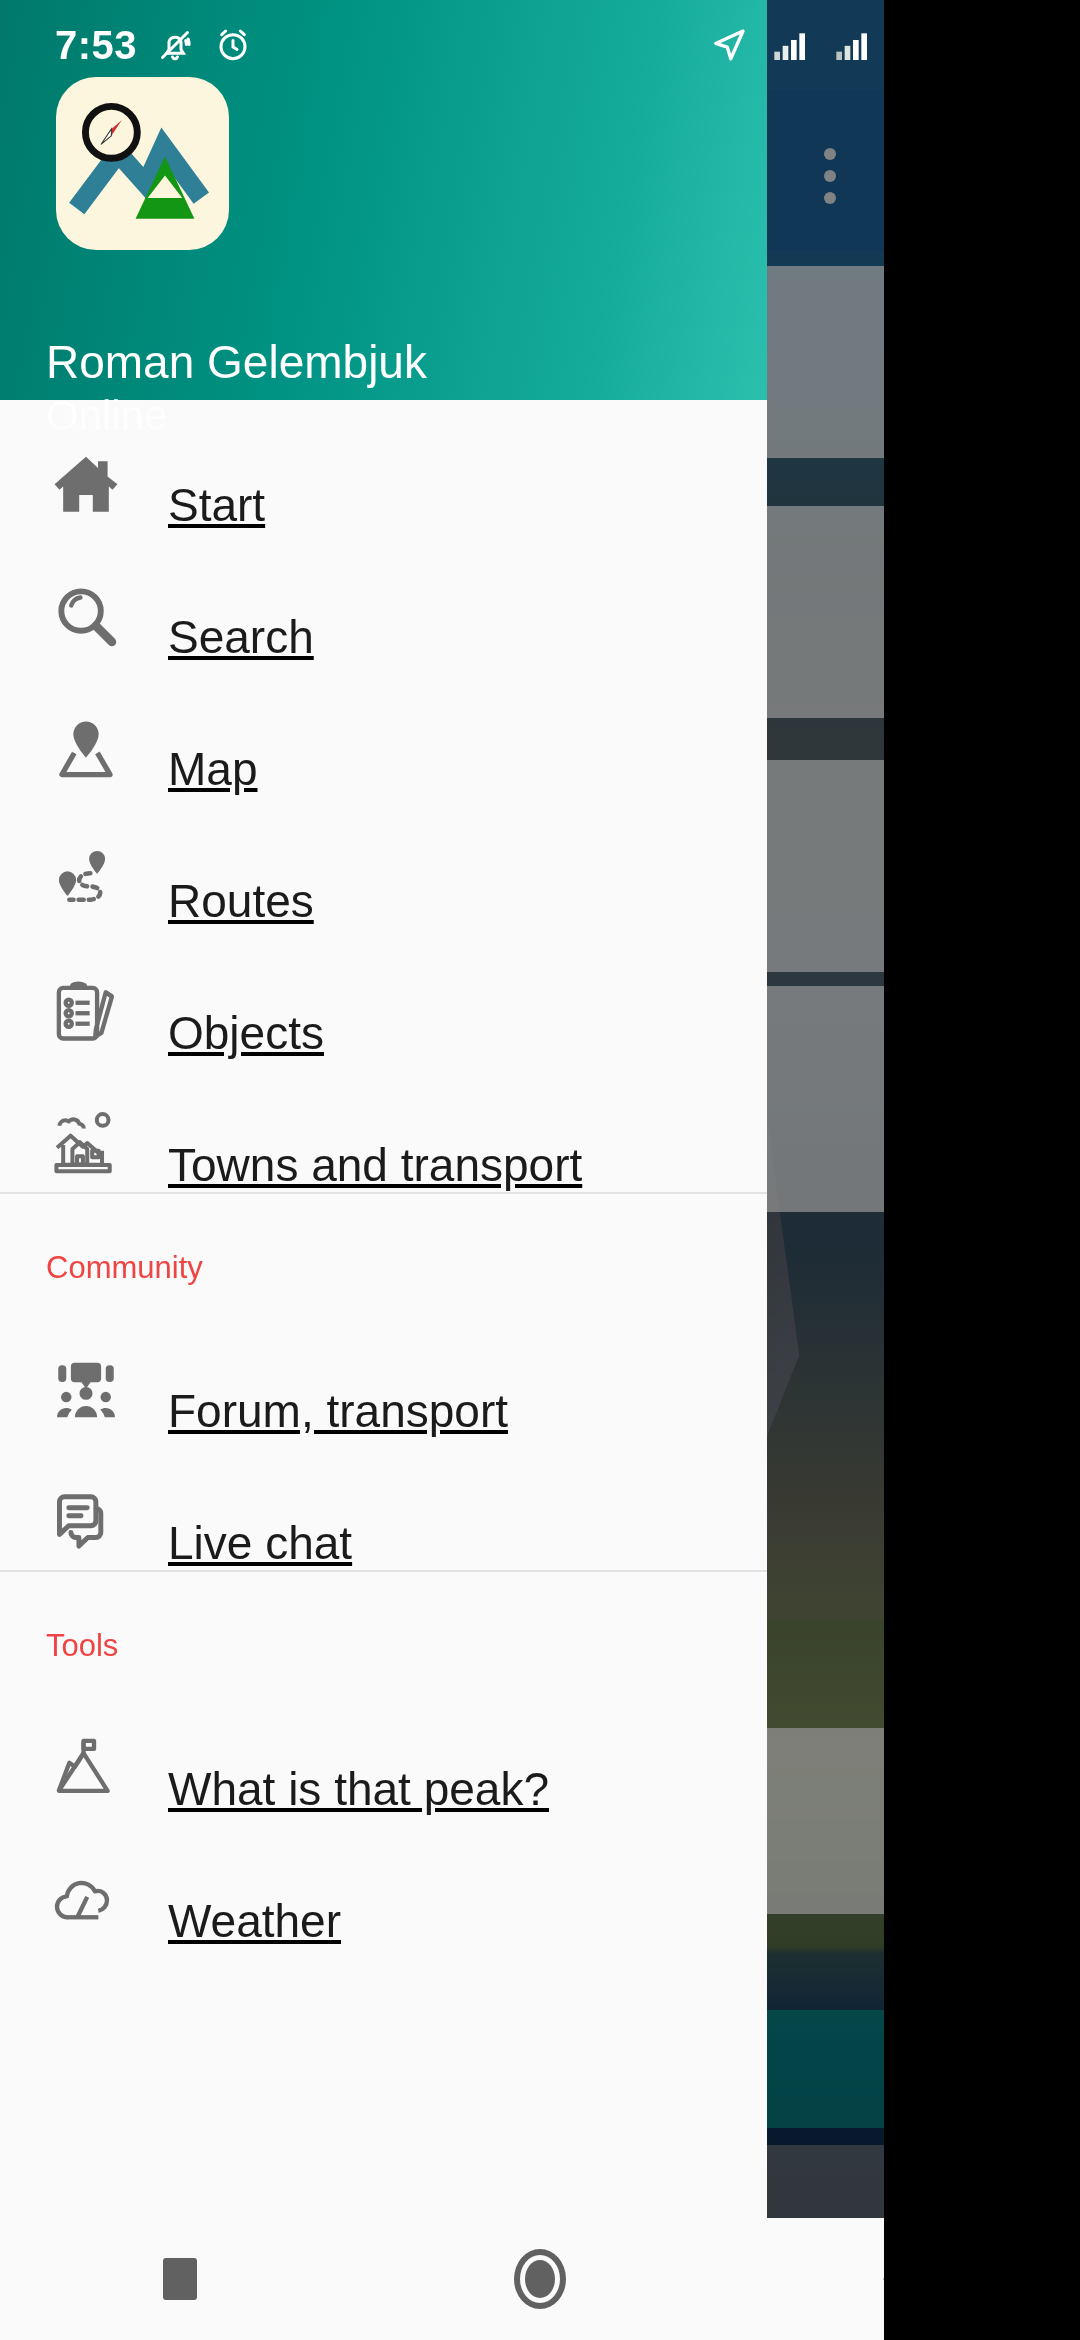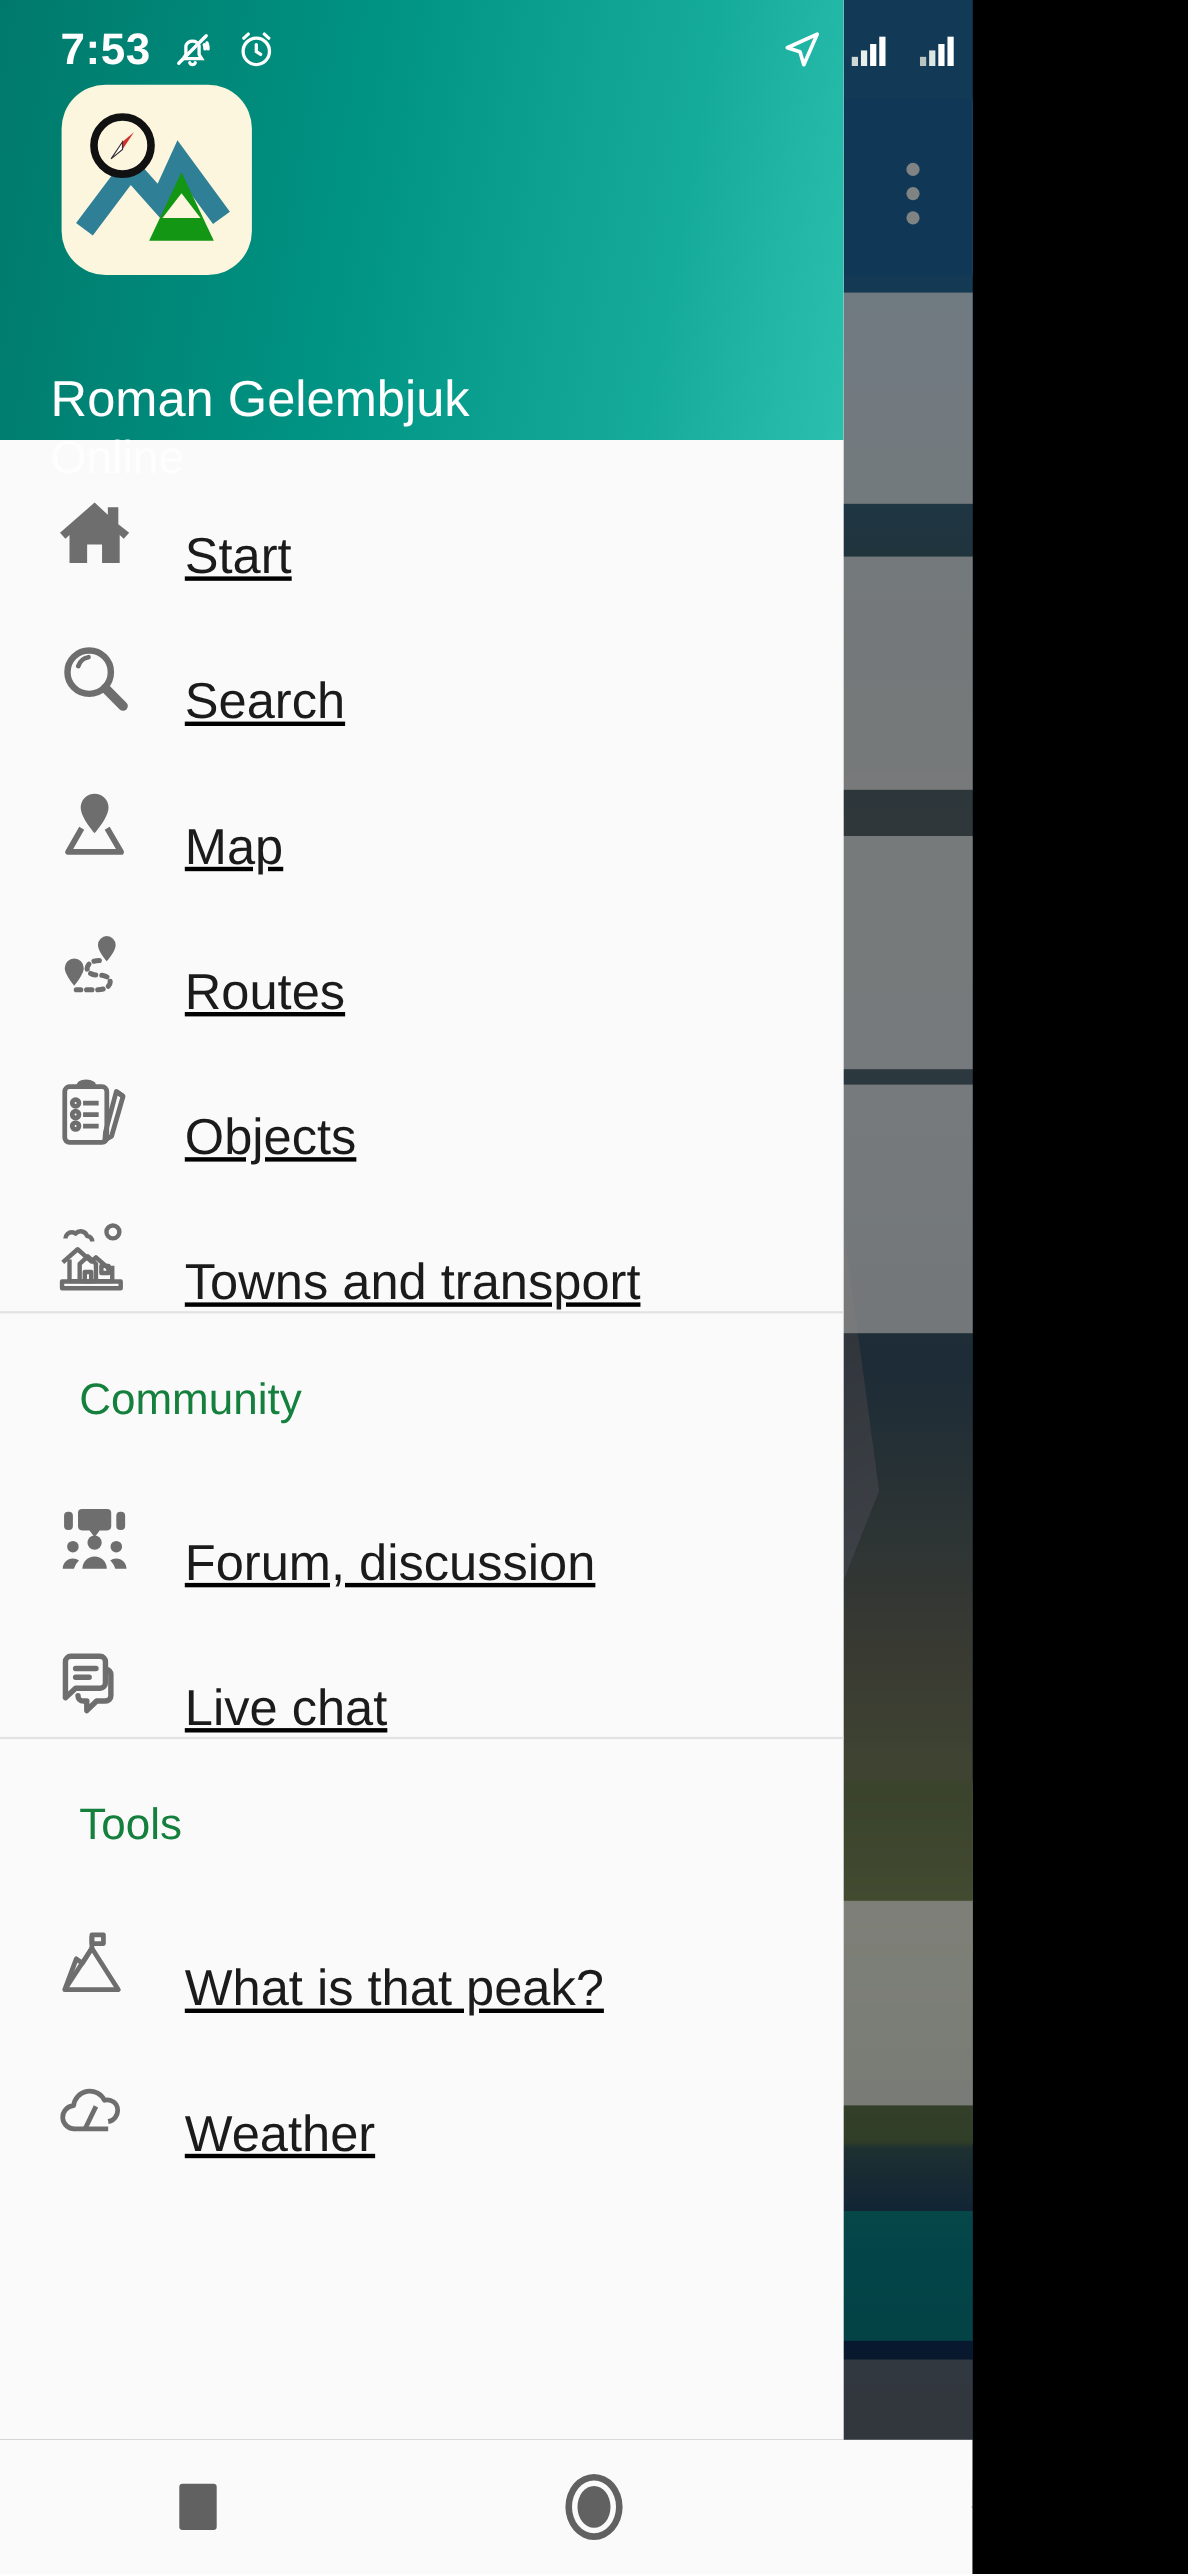--- a/index.html
+++ b/index.html
@@ -125,22 +125,22 @@
     display:flex; align-items:center; justify-content:center;
   }
   .menu-icon svg { display:block; }
   .menu-label {
     margin-left:34px; font-size:46px; color:#1b1b1b; white-space:nowrap;
   }
   .section-divider {
     height:2px; background:#e2e2e2; margin:0;
   }
   .section-title {
-    padding-left:72px; padding-top:56px; padding-bottom:20px;
-    font-size:40px; color:#15803d;
+    padding-left:46px; padding-top:56px; padding-bottom:20px;
+    font-size:31px; color:#ef4444;
   }
 
   
   #navbar {
     position:absolute; left:0; bottom:0; width:1080px; height:122px;
     background:#fafafa; z-index:60;
     display:flex; align-items:center; justify-content:space-around;
   }
   .nav-btn { width:120px; height:122px; display:flex; align-items:center; justify-content:center; }
   .nav-square { width:34px; height:42px; background:#616161; border-radius:3px; }
@@ -352,21 +352,21 @@
             <rect x="3" y="4" width="2.6" height="5.4" rx="1.2"></rect>
             <rect x="18.4" y="4" width="2.6" height="5.4" rx="1.2"></rect>
             <circle cx="12" cy="13.1" r="2.1"></circle>
             <path d="M8.4 20.8c0-2 1.6-3.6 3.6-3.6s3.6 1.6 3.6 3.6z"></path>
             <circle cx="5.6" cy="14.3" r="1.7"></circle>
             <path d="M2.6 20.8c0-1.7 1.3-3 3-3 .7 0 1.3.2 1.8.6a5.4 5.4 0 0 0-1.5 2.4z"></path>
             <circle cx="18.4" cy="14.3" r="1.7"></circle>
             <path d="M21.4 20.8c0-1.7-1.3-3-3-3-.7 0-1.3.2-1.8.6.7.6 1.2 1.5 1.5 2.4z"></path>
           </svg>
         </span>
-        <span class="menu-label">Forum, discussion</span>
+        <span class="menu-label">Forum, transport</span>
       </div>
 
       <div class="menu-item">
         <span class="menu-icon">
           <svg width="74" height="74" viewBox="0 0 24 24" fill="none" stroke="#6e6e6e" stroke-width="1.6" stroke-linejoin="round" stroke-linecap="round">
             <path d="M3.4 5.4a1.6 1.6 0 0 1 1.6-1.6h8.6a1.6 1.6 0 0 1 1.6 1.6v6.2a1.6 1.6 0 0 1-1.6 1.6H6.4l-3 2.8z"></path>
             <path d="M6.4 7.4h6M6.4 10h4"></path>
             <path d="M15.3 7.6a1.6 1.6 0 0 1 1.5 1.6v6.2a1.6 1.6 0 0 1-1.6 1.6h-2.6l-2.9 2.8V17h-1a1.6 1.6 0 0 1-1.6-1.6"></path>
           </svg>
         </span>

